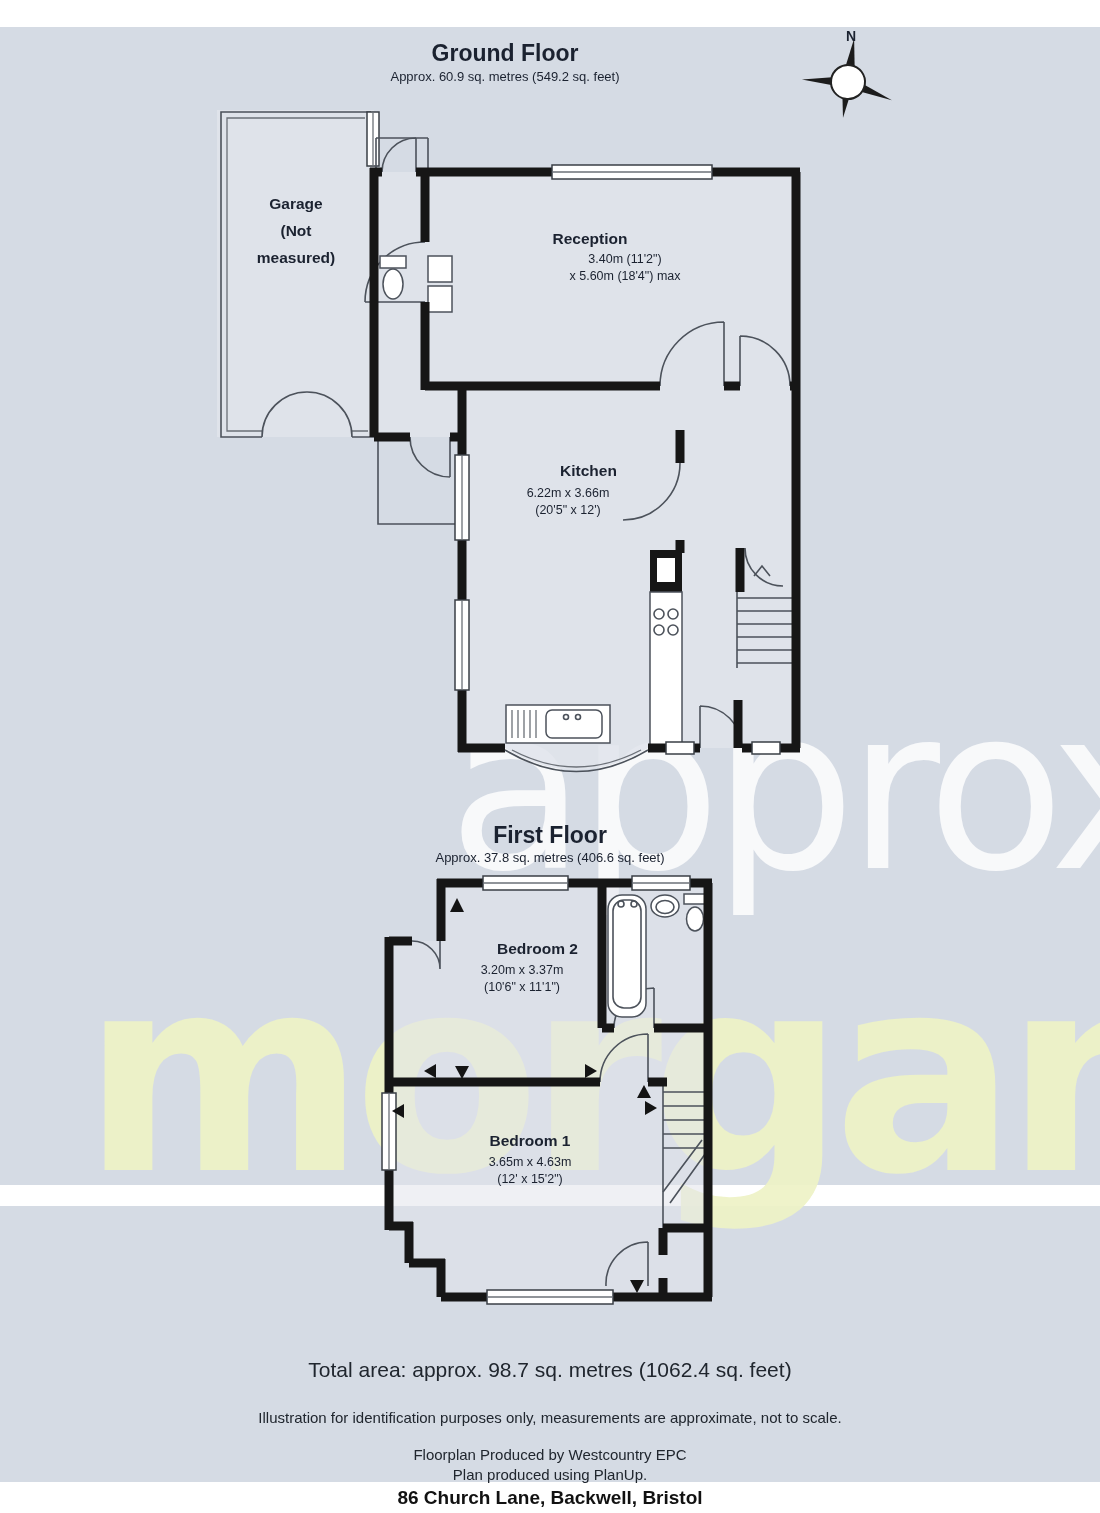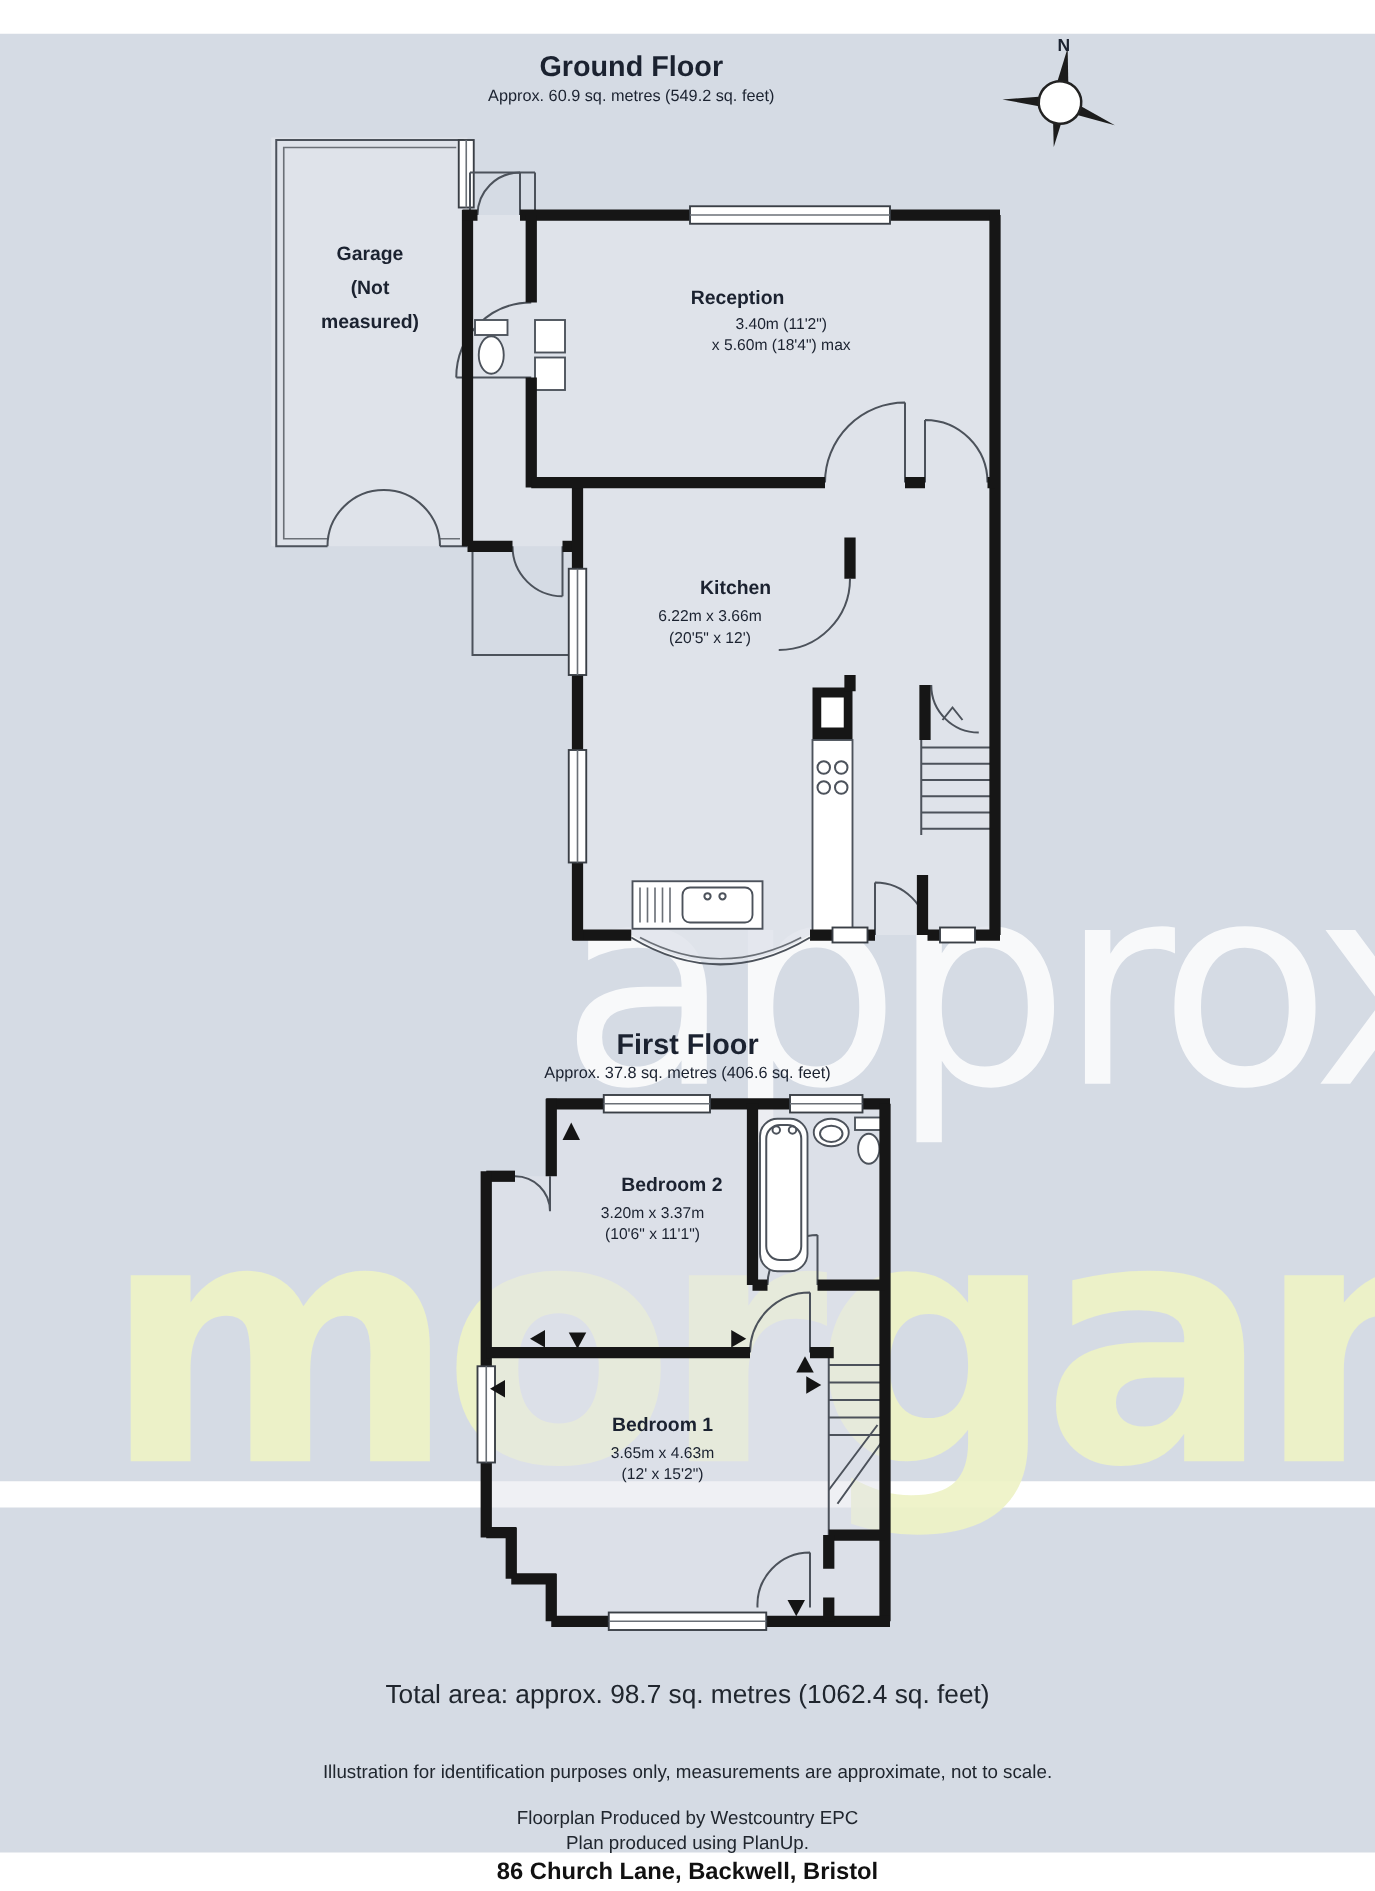--- a/index.html
+++ b/index.html
@@ -23,21 +23,21 @@
   .roomfill{fill:#e1e4eb;opacity:.85;}
   .roomfill2{fill:#e1e4eb;opacity:.55;}
   .tri{fill:#141414;}
   .lbl{position:absolute;transform:translateX(-50%);text-align:center;color:#1b2230;
        z-index:3;white-space:nowrap;}
   .floor-title{font-size:23px;font-weight:bold;}
   .floor-sub{font-size:13px;}
   .room-name{font-size:15.5px;font-weight:bold;}
   .room-dim{font-size:12.5px;}
   .garage-lines{font-size:15.5px;font-weight:bold;line-height:27px;}
-  #total-area{font-size:21px;color:#20262e;}
+  #total-area{font-size:21px;color:#20262e;margin-top:14px;}
   .small-note{font-size:15px;color:#20262e;text-align:right;}
   #address{font-size:19px;font-weight:bold;color:#111;}
   #compass-n{font-size:14px;font-weight:bold;z-index:3;}
 </style>
 </head>
 <body>
 
 <div id="page">
 
   <div id="panel-top" class="panel"></div>

